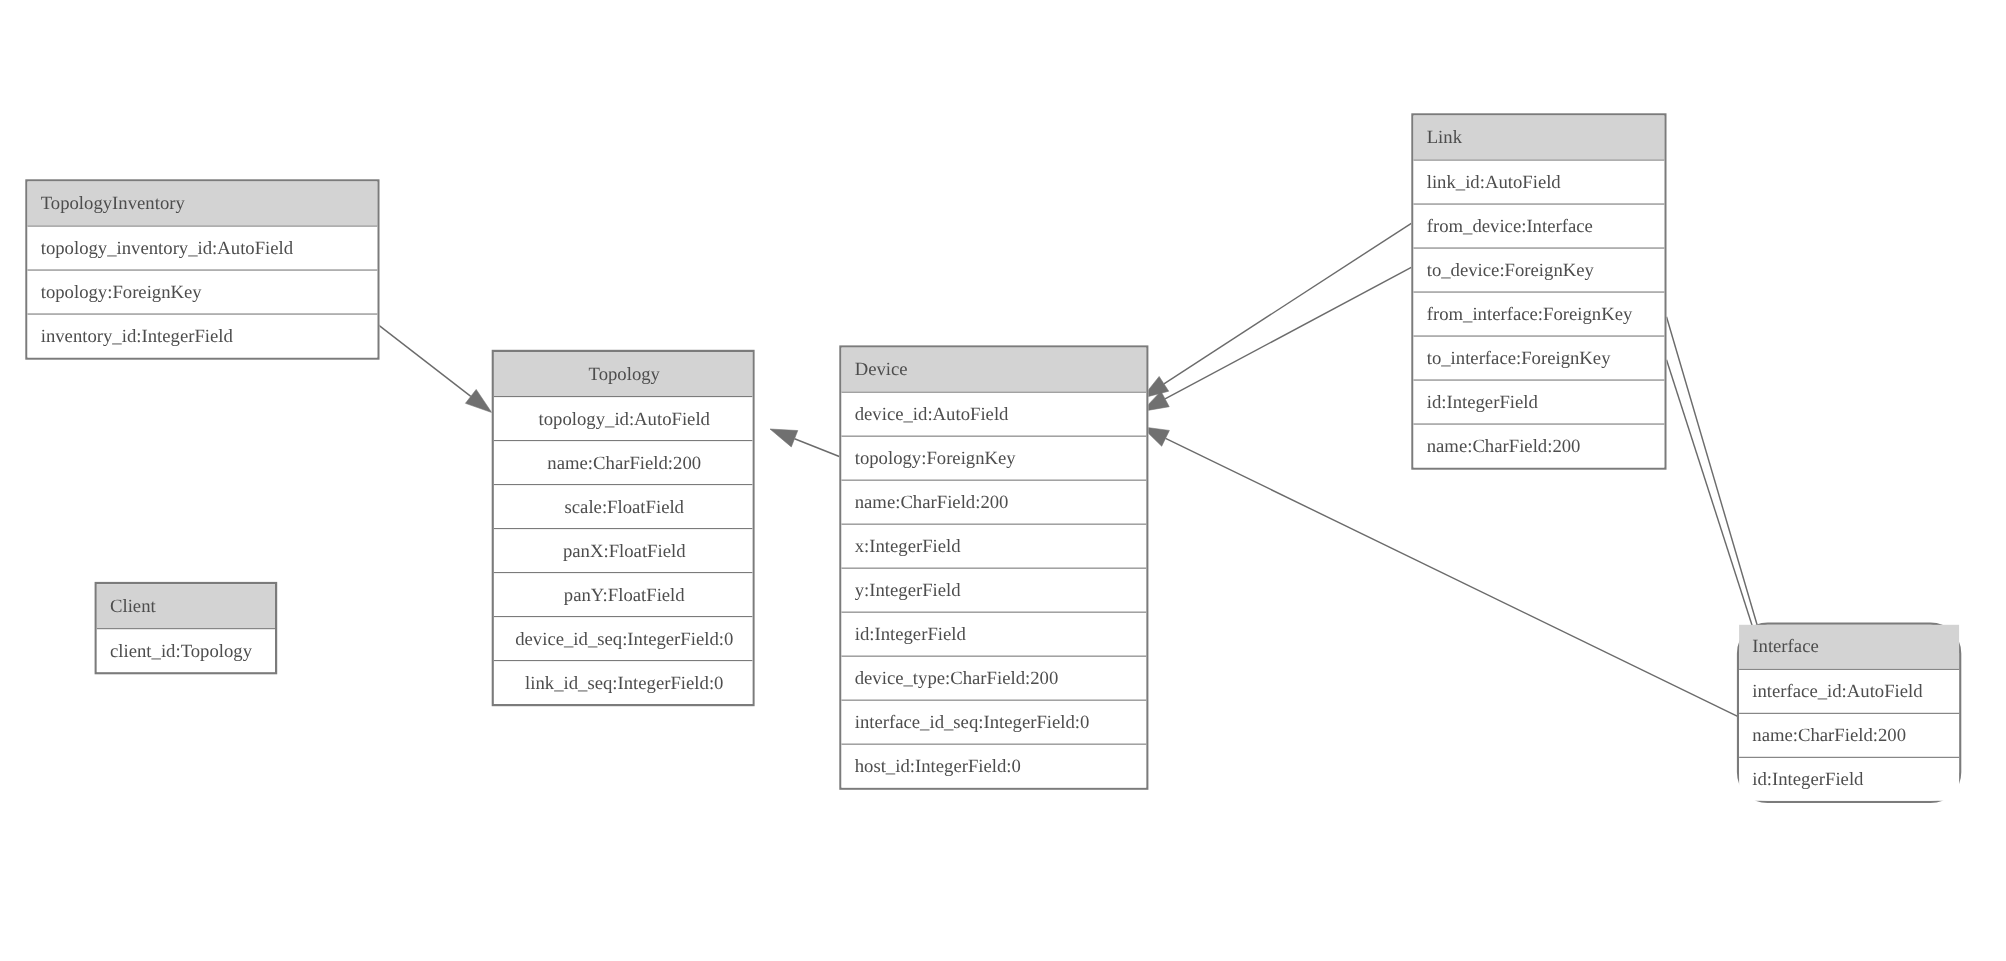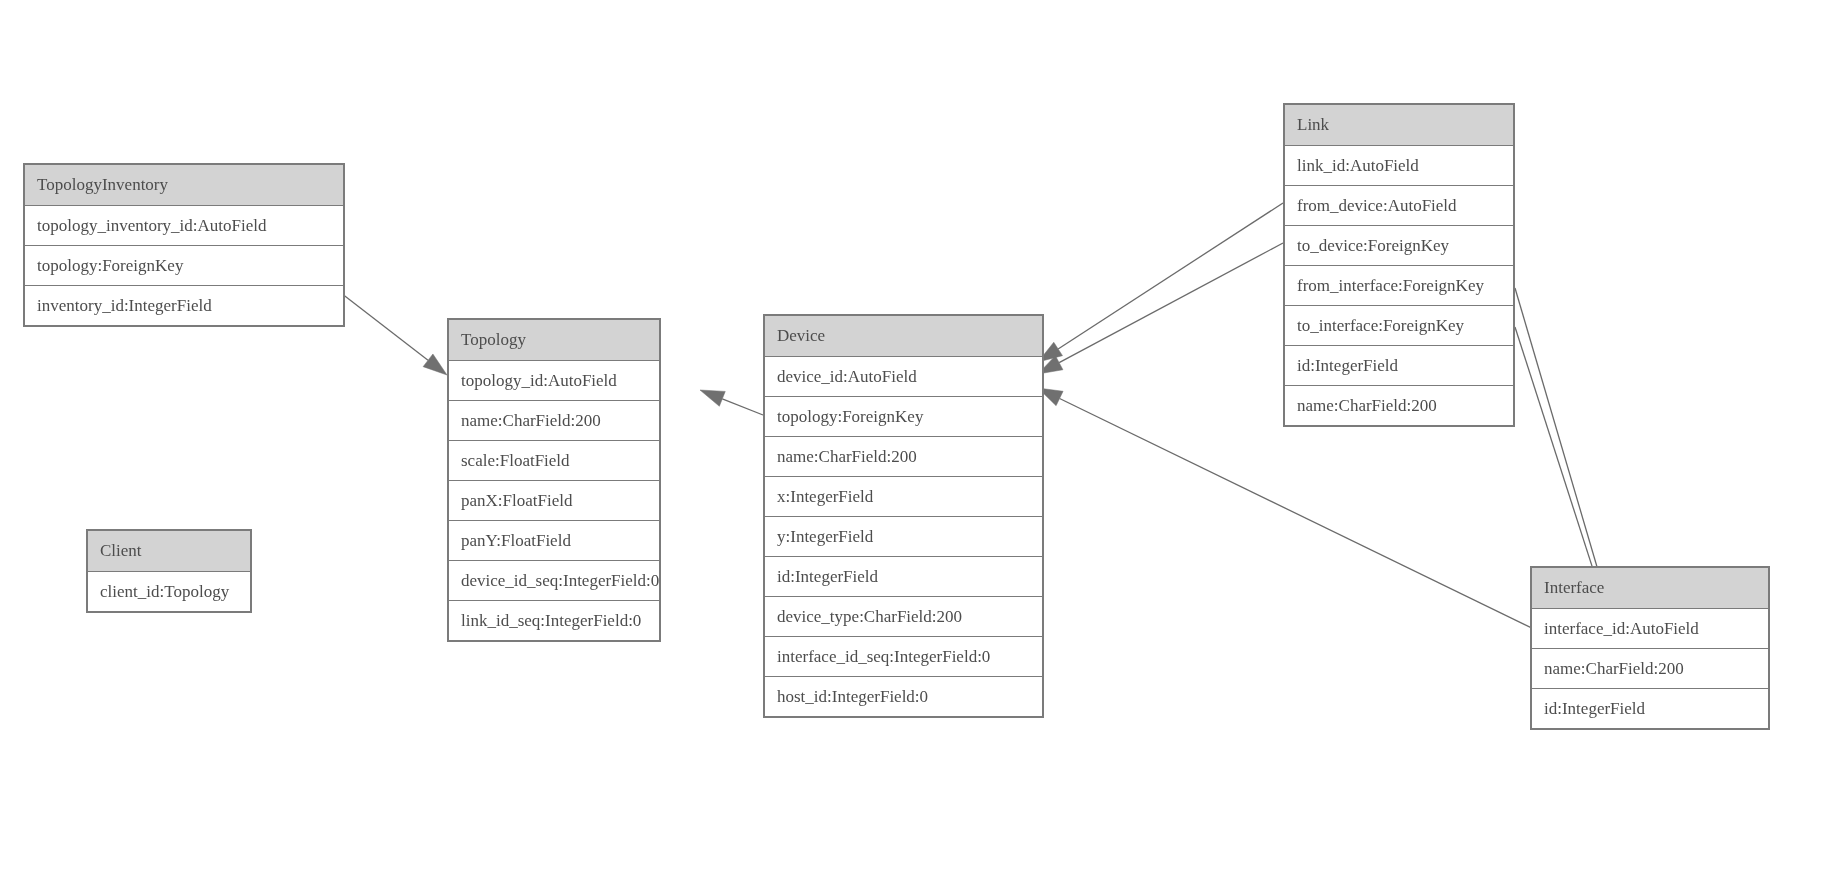--- a/index.html
+++ b/index.html
@@ -59,21 +59,21 @@
       <line x1="1515" y1="327" x2="1602.643247213853" y2="599.1553466114384" class="rel-line"></line>
       <polygon points="1610,622 1595.0283627509991,601.6075975401541 1610.258131676707,596.7030956827227" class="rel-arrow"></polygon>
     </svg>
   <div id="entities">
       <div class="entity" style="left: 23px; top: 163px; width: 322px;">
         <div class="entity-header">TopologyInventory</div>
         <div class="entity-row">topology_inventory_id:AutoField</div>
         <div class="entity-row">topology:ForeignKey</div>
         <div class="entity-row">inventory_id:IntegerField</div>
       </div>
-      <div class="entity" style="left: 447px; top: 318px; width: 214px;">
+      <div class="entity" style="left: 447px; top: 318px; width: 239px; text-align: center;">
         <div class="entity-header">Topology</div>
         <div class="entity-row">topology_id:AutoField</div>
         <div class="entity-row">name:CharField:200</div>
         <div class="entity-row">scale:FloatField</div>
         <div class="entity-row">panX:FloatField</div>
         <div class="entity-row">panY:FloatField</div>
         <div class="entity-row">device_id_seq:IntegerField:0</div>
         <div class="entity-row">link_id_seq:IntegerField:0</div>
       </div>
       <div class="entity" style="left: 86px; top: 529px; width: 166px;">
@@ -88,27 +88,27 @@
         <div class="entity-row">x:IntegerField</div>
         <div class="entity-row">y:IntegerField</div>
         <div class="entity-row">id:IntegerField</div>
         <div class="entity-row">device_type:CharField:200</div>
         <div class="entity-row">interface_id_seq:IntegerField:0</div>
         <div class="entity-row">host_id:IntegerField:0</div>
       </div>
       <div class="entity" style="left: 1283px; top: 103px; width: 232px;">
         <div class="entity-header">Link</div>
         <div class="entity-row">link_id:AutoField</div>
-        <div class="entity-row">from_device:AutoField</div>
+        <div class="entity-row">from_device:Interface</div>
         <div class="entity-row">to_device:ForeignKey</div>
         <div class="entity-row">from_interface:ForeignKey</div>
         <div class="entity-row">to_interface:ForeignKey</div>
         <div class="entity-row">id:IntegerField</div>
         <div class="entity-row">name:CharField:200</div>
       </div>
-      <div class="entity" style="left: 1530px; top: 566px; width: 240px;">
+      <div class="entity" style="left: 1579px; top: 566px; width: 204px; border-radius: 28px;">
         <div class="entity-header">Interface</div>
         <div class="entity-row">interface_id:AutoField</div>
         <div class="entity-row">name:CharField:200</div>
         <div class="entity-row">id:IntegerField</div>
       </div>
     </div>
 </div>
 
 </body></html>

